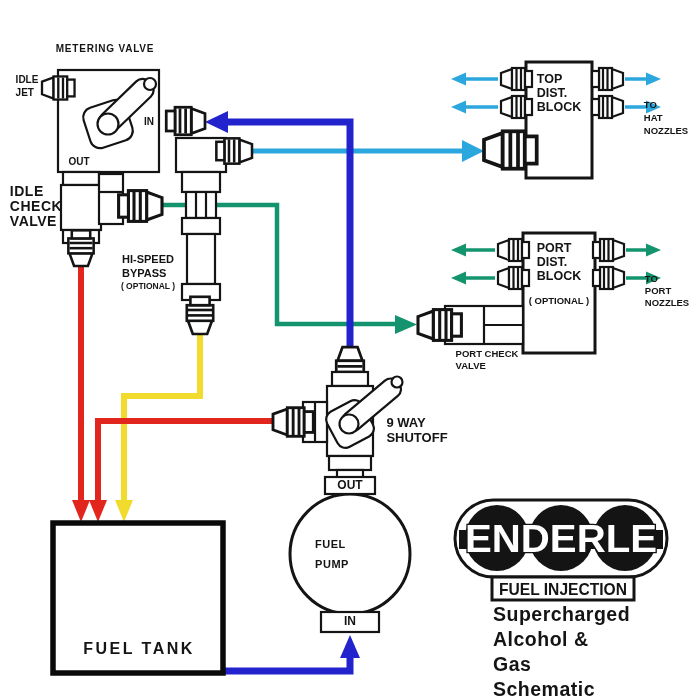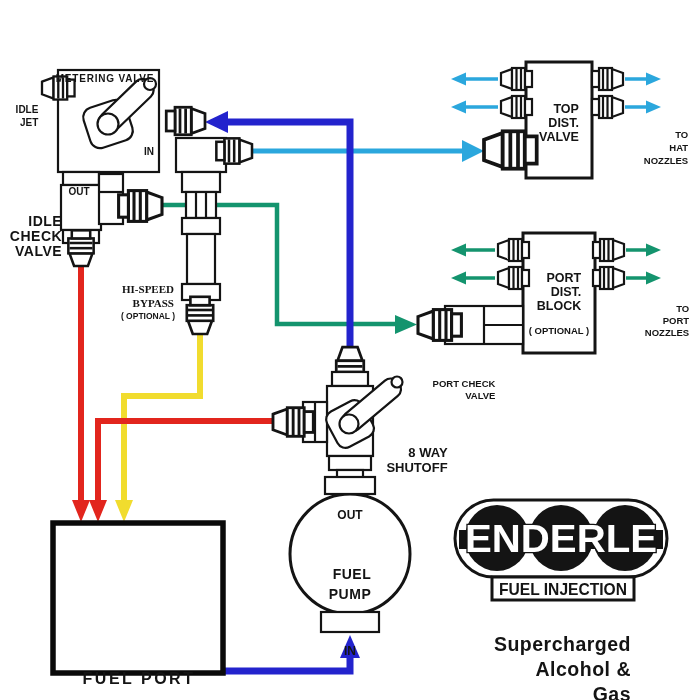--- a/index.html
+++ b/index.html
@@ -18,39 +18,39 @@
   .ar-cyan   { fill:var(--line_cyan);     stroke:none; }
   .ln-green  { stroke:var(--line_green);  fill:none; }
   .ar-green  { fill:var(--line_green);    stroke:none; }
   .ln-red    { stroke:var(--line_red);    fill:none; }
   .ar-red    { fill:var(--line_red);      stroke:none; }
   .ln-yellow { stroke:var(--line_yellow); fill:none; }
   .ar-yellow { fill:var(--line_yellow);   stroke:none; }
 
   .lbl {
     position:absolute; transform:translateX(-50%);
-    font-weight:bold; color:var(--ink); text-align:right;
-    white-space:pre-line; z-index:5;margin-top:30px;
+    font-weight:bold; color:var(--ink); text-align:left;
+    white-space:pre-line; z-index:5;
   }
   .lbl-metering { left:105px; top:43px;  font-size:10px; letter-spacing:.8px; }
   .lbl-mainjet  { left:27px;  top:74px;  font-size:10px; line-height:12.5px; }
   .lbl-in       { left:149px; top:116px; font-size:10px; }
   .lbl-out      { left:79px;  top:156px; font-size:10px; }
   .lbl-idle     { left:36px;  top:184px; font-size:14px; line-height:15px; letter-spacing:.5px; }
-  .lbl-bypass   { left:148px; top:253px; font-size:11px; line-height:13.5px;font-family:Liberation Serif, serif; }
+  .lbl-bypass   { left:148px; top:253px; font-size:11px; line-height:13.5px; }
   .lbl-bypopt   { left:148px; top:281px; font-size:8.5px; }
   .lbl-topdist  { left:559px; top:72px;  font-size:12.5px; line-height:14px; }
   .lbl-tohat    { left:666px; top:98px;  font-size:9.5px; line-height:13px; }
   .lbl-portdist { left:559px; top:241px; font-size:12.5px; line-height:14px; }
   .lbl-portopt  { left:559px; top:295px; font-size:9.5px; }
   .lbl-toport   { left:667px; top:273px; font-size:9.5px; line-height:12px; }
-  .lbl-portchk  { left:464px; top:348px; font-size:9.5px; line-height:11.5px; }
+  .lbl-portchk  { left:487px; top:348px; font-size:9.5px; line-height:11.5px; }
   .lbl-shutoff  { left:417px; top:415px; font-size:13px; line-height:15px; }
   .lbl-pumpout  { left:350px; top:478px; font-size:12px; }
-  .lbl-pump     { left:350px; top:534px; font-size:14px; line-height:20px; letter-spacing:.5px; }
+  .lbl-pump     { left:332px; top:534px; font-size:11px; line-height:20px; letter-spacing:.5px; }
   .lbl-pumpin   { left:350px; top:614px; font-size:12px; }
   .lbl-tank     { left:139px; top:640px; font-size:16px; letter-spacing:2.5px; }
   .lbl-tagline  { left:562px; top:602px; font-size:19.5px; line-height:25px; letter-spacing:.5px; }
 </style>
 </head>
 <body>
 
 <div id="stage">
 
   <svg id="diagram-svg" width="700" height="700" viewBox="0 0 700 700">
@@ -219,37 +219,37 @@
   <div class="lbl lbl-in">IN</div>
   <div class="lbl lbl-out">OUT</div>
   <div class="lbl lbl-idle">IDLE
 CHECK
 VALVE</div>
   <div class="lbl lbl-bypass">HI-SPEED
 BYPASS</div>
   <div class="lbl lbl-bypopt">( OPTIONAL )</div>
   <div class="lbl lbl-topdist">TOP
 DIST.
-VALVE</div>
+BLOCK</div>
   <div class="lbl lbl-tohat">TO
 HAT
 NOZZLES</div>
   <div class="lbl lbl-portdist">PORT
 DIST.
 BLOCK</div>
   <div class="lbl lbl-portopt">( OPTIONAL )</div>
   <div class="lbl lbl-toport">TO
 PORT
 NOZZLES</div>
   <div class="lbl lbl-portchk">PORT CHECK
 VALVE</div>
-  <div class="lbl lbl-shutoff">8 WAY
+  <div class="lbl lbl-shutoff">9 WAY
 SHUTOFF</div>
   <div class="lbl lbl-pumpout">OUT</div>
   <div class="lbl lbl-pump">FUEL
 PUMP</div>
   <div class="lbl lbl-pumpin">IN</div>
-  <div class="lbl lbl-tank">FUEL PORT</div>
+  <div class="lbl lbl-tank">FUEL TANK</div>
   <div class="lbl lbl-tagline">Supercharged
 Alcohol &amp; Gas
 Schematic</div>
 
 </div>
 
 </body></html>

